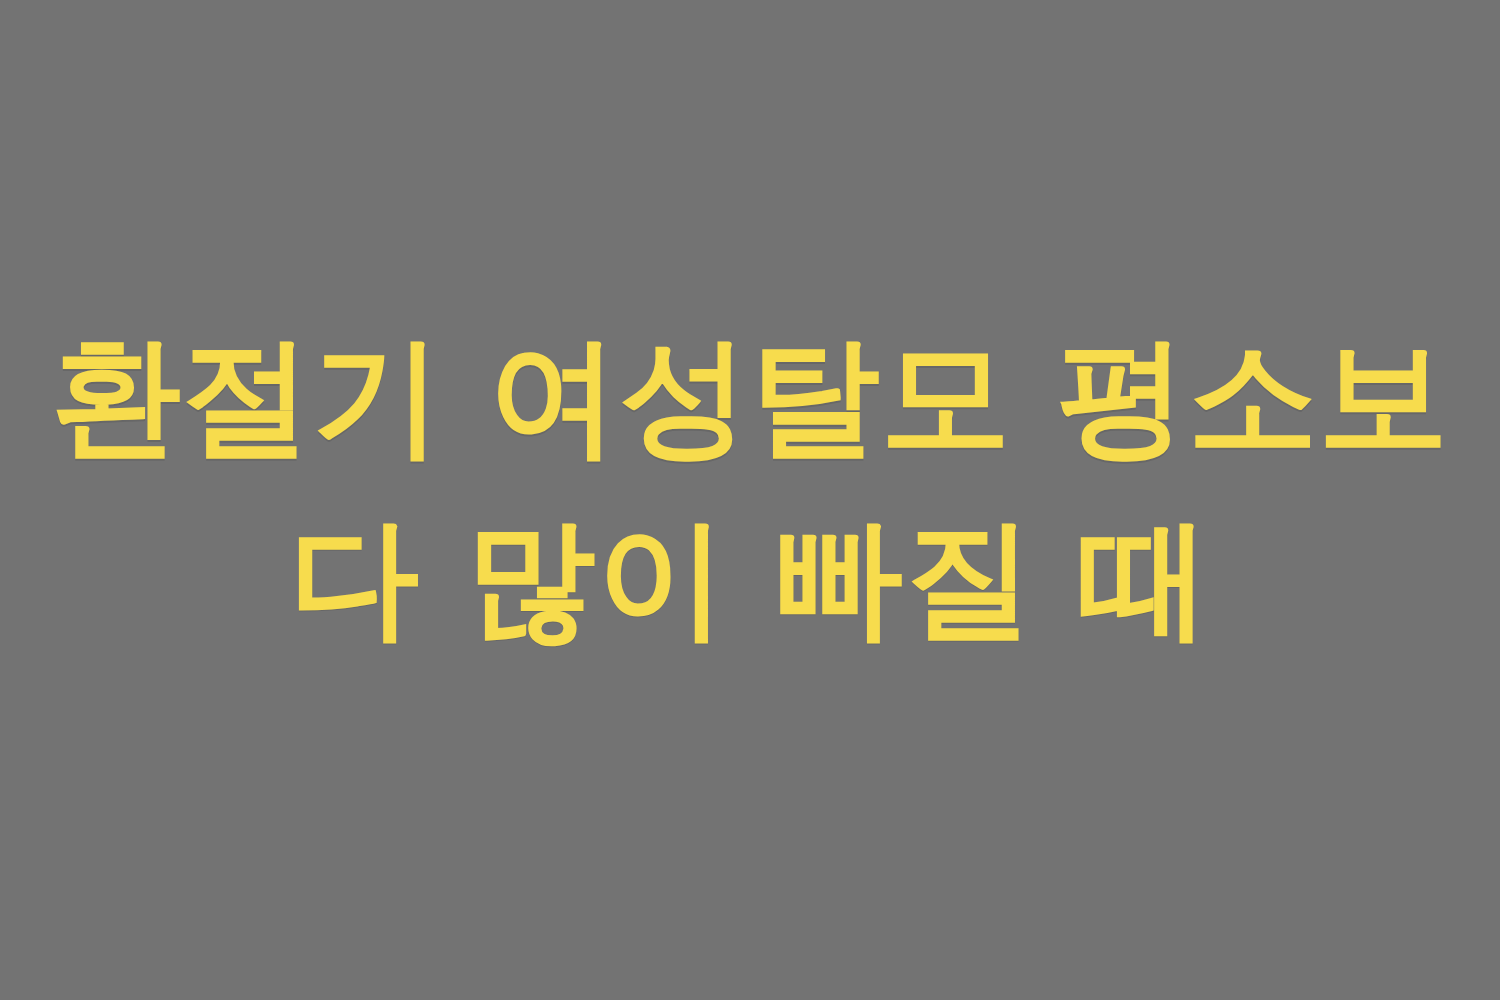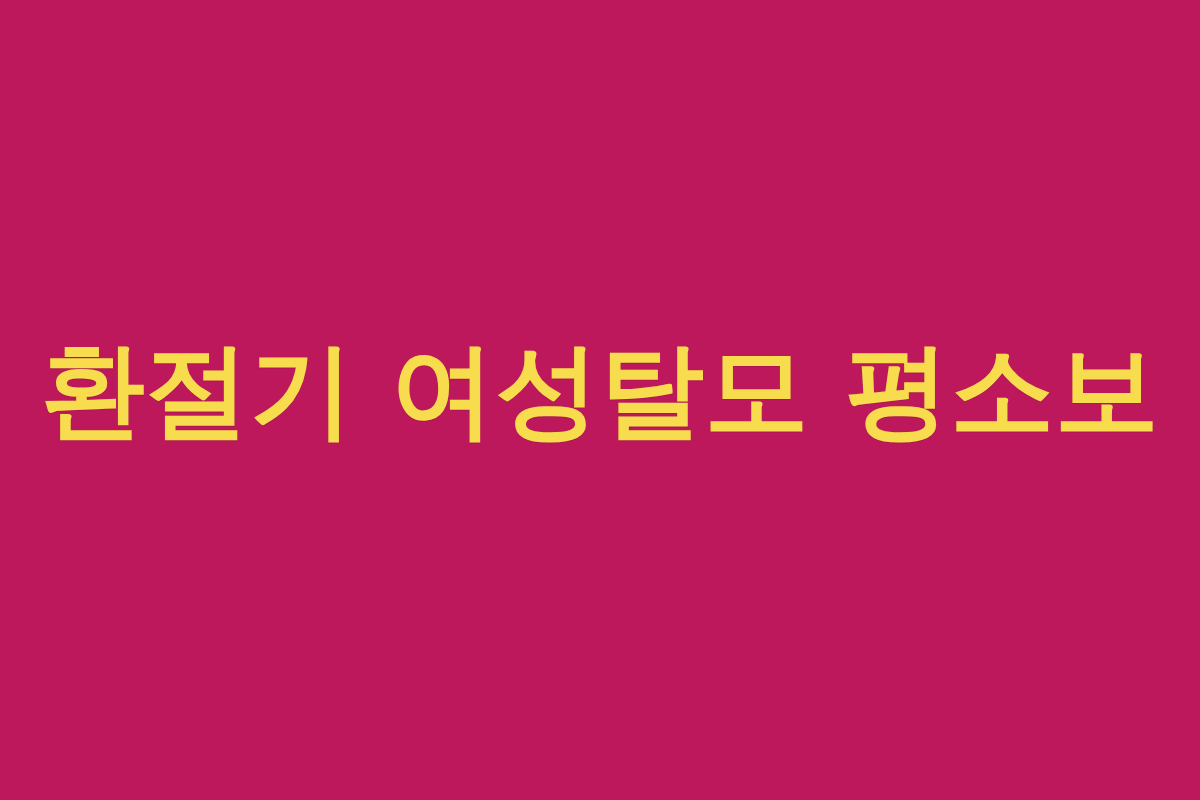--- a/index.html
+++ b/index.html
@@ -53,22 +53,23 @@
     
     text-shadow: 0 1px 0 rgba(0, 0, 0, 0.10);
   }
 
   .headline-line--1 { font-size: 104px; }
   .headline-line--2 { font-size: 104px; }
 </style>
 </head>
 <body>
 
-<div class="banner" style="background-color: #be185d;">
+<div class="banner" style="background-color: #737373;">
 
   <div class="headline">
 
     <span class="headline-line headline-line--1" style="color: rgb(247, 220, 77);">환절기 여성탈모 평소보</span>
 
+    <span class="headline-line headline-line--2" style="color: rgb(247, 220, 77);">다 많이 빠질 때</span>
 
   </div>
 
 </div>
 
 </body></html>

